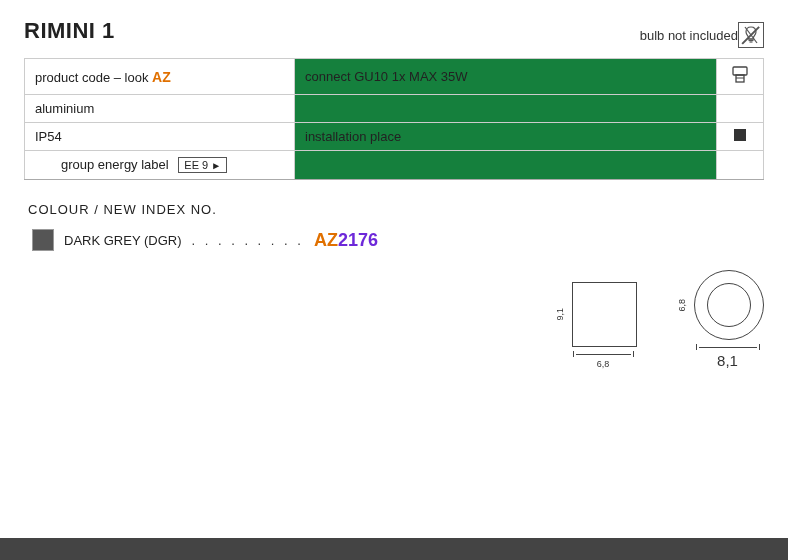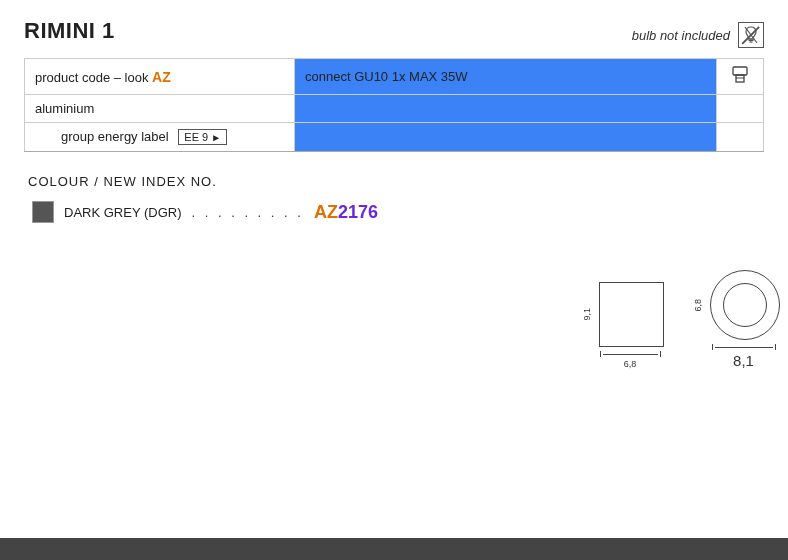--- a/index.html
+++ b/index.html
@@ -26,25 +26,23 @@
 
     .product-title {
       font-size: 22px;
       font-weight: bold;
       letter-spacing: 0.5px;
     }
 
     .bulb-info {
       display: flex;
       align-items: center;
-      gap: 8px;
       font-size: 13px;
       color: #333;
       margin-top: 4px;
-      font-style: italic;
     }
 
     
     .specs-table {
       width: 100%;
       border-collapse: collapse;
       border-top: 1.5px solid #aaa;
     }
 
     .specs-table td {
@@ -57,21 +55,21 @@
       border-bottom: 1.5px solid #aaa;
       padding-left: 36px;
     }
 
     .col-left {
       width: 270px;
       background: #fff;
     }
 
     .col-right {
-      background: #3b82f6;
+      background: #15803d;
     }
 
     .col-icon {
       width: 40px;
       text-align: center;
       border-left: 1px solid #ccc;
     }
 
     .highlight-az {
       color: #e07000;
@@ -151,25 +149,25 @@
       color: #e07000;
     }
 
     .colour-code .num-part {
       color: #6d28d9;
     }
 
     
     .diagrams-section {
       position: absolute;
-      right: 8px;
+      right: 24px;
       top: 270px;
       display: flex;
       align-items: flex-end;
-      gap: 29px;
+      gap: 40px;
     }
 
     .diagram-container {
       display: flex;
       flex-direction: column;
       align-items: center;
       position: relative;
     }
 
     .diagram-with-labels {
@@ -282,20 +280,27 @@
           </svg>
         </td>
       </tr>
 
       <tr>
         <td class="col-left">aluminium</td>
         <td class="col-right"></td>
         <td class="col-icon"></td>
       </tr>
 
+      <tr>
+        <td class="col-left">IP54</td>
+        <td class="col-right">installation place</td>
+        <td class="col-icon">
+          <div class="square-icon"></div>
+        </td>
+      </tr>
 
       <tr>
         <td class="col-left">
           <span>group energy label</span>
           <span class="energy-badge">
             <span>EE 9</span>
             <span class="arrow">►</span>
           </span>
         </td>
         <td class="col-right"></td>

